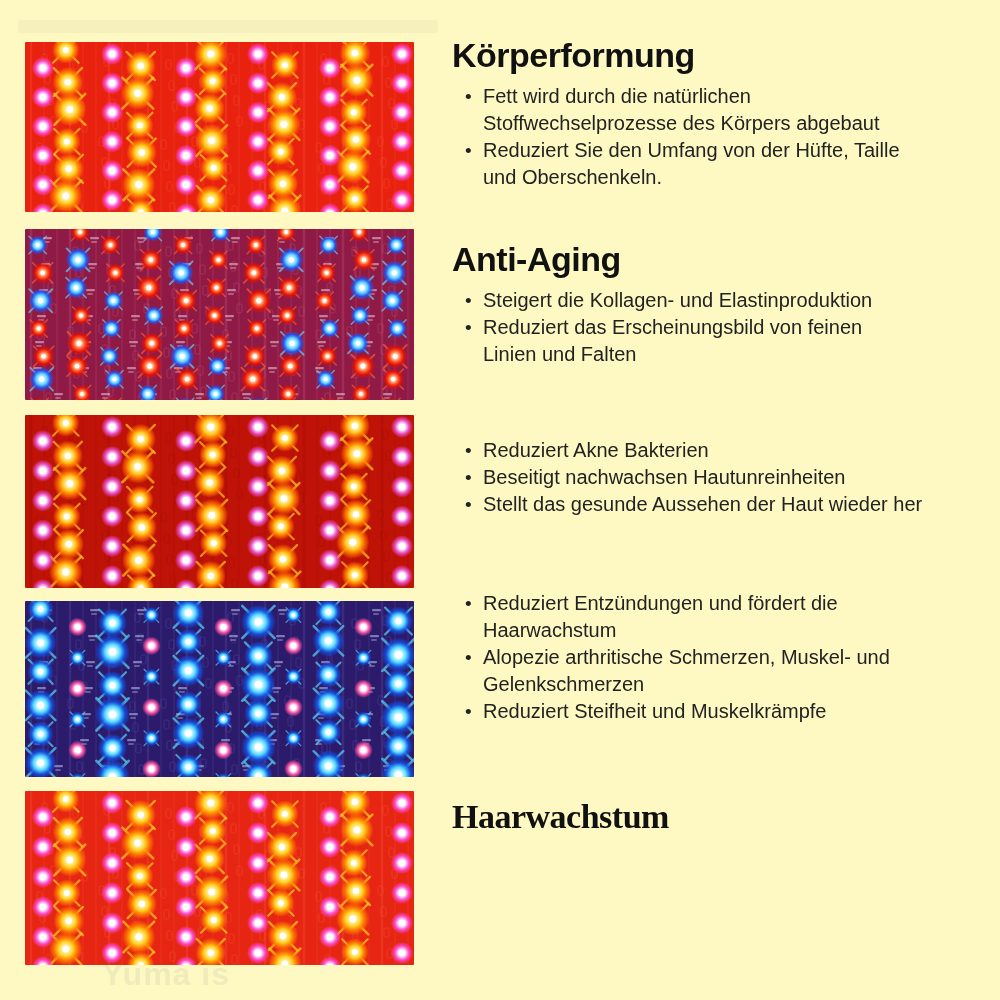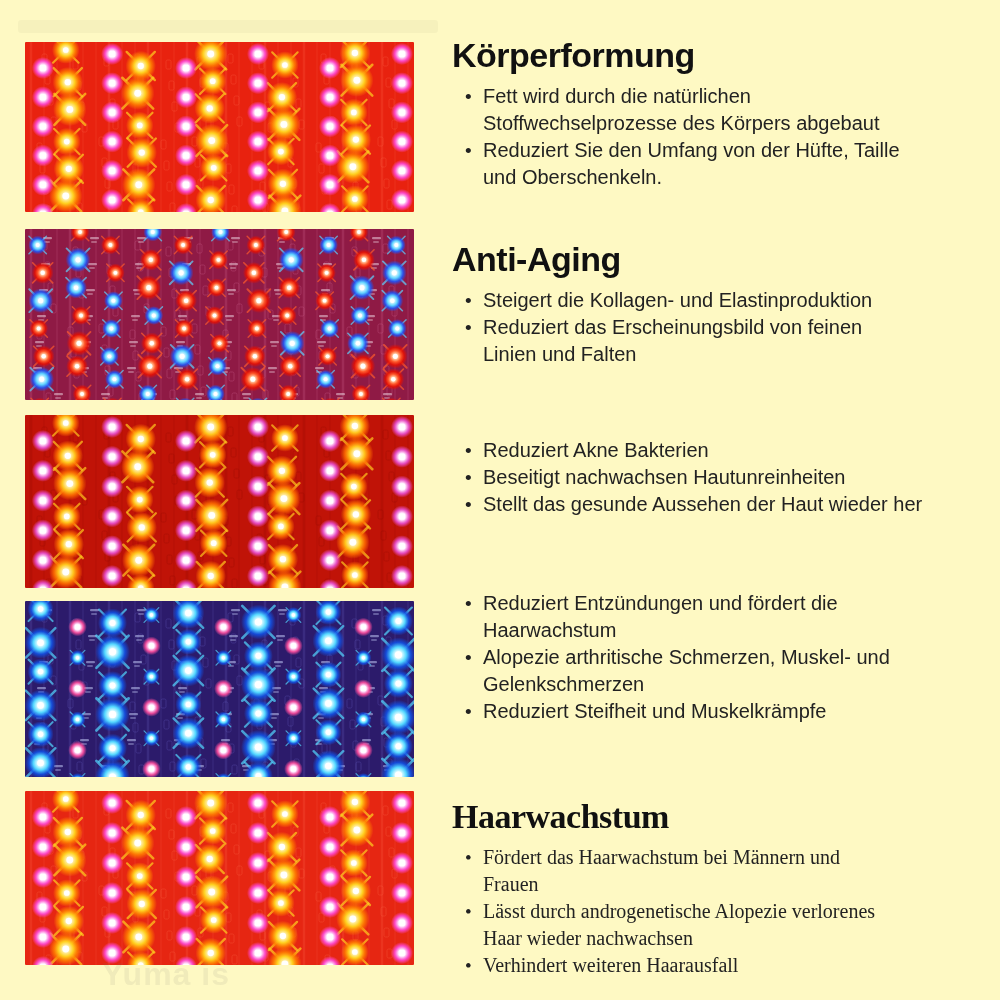--- a/index.html
+++ b/index.html
@@ -2621,29 +2621,16 @@
         <circle cx="376.941" cy="102" r="11.049999999999999" fill="url(#g4d)"></circle>
         <rect x="373.691" y="98.75" width="6.5" height="6.5" rx="1.95" fill="#ffffff" opacity="0.95"></rect>
         <circle cx="376.941" cy="132" r="11.049999999999999" fill="url(#g4d)"></circle>
         <rect x="373.691" y="128.75" width="6.5" height="6.5" rx="1.95" fill="#ffffff" opacity="0.95"></rect>
         <circle cx="376.941" cy="162" r="11.049999999999999" fill="url(#g4d)"></circle>
         <rect x="373.691" y="158.75" width="6.5" height="6.5" rx="1.95" fill="#ffffff" opacity="0.95"></rect>
       </svg>
   </figure>
   <div class="text" id="text-4">
     <h2>Haarwachstum</h2>
-    <div class="bullets">
-      <div class="bullet">
-          <span class="btext">Fördert das Haarwachstum bei Männern und
-Frauen</span>
-        </div>
-      <div class="bullet">
-          <span class="btext">Lässt durch androgenetische Alopezie verlorenes
-Haar wieder nachwachsen</span>
-        </div>
-      <div class="bullet">
-          <span class="btext">Verhindert weiteren Haarausfall</span>
-        </div>
-    </div>
   </div>
 
   <div class="watermark">Yuma is</div>
 </div>
 
 </body></html>

